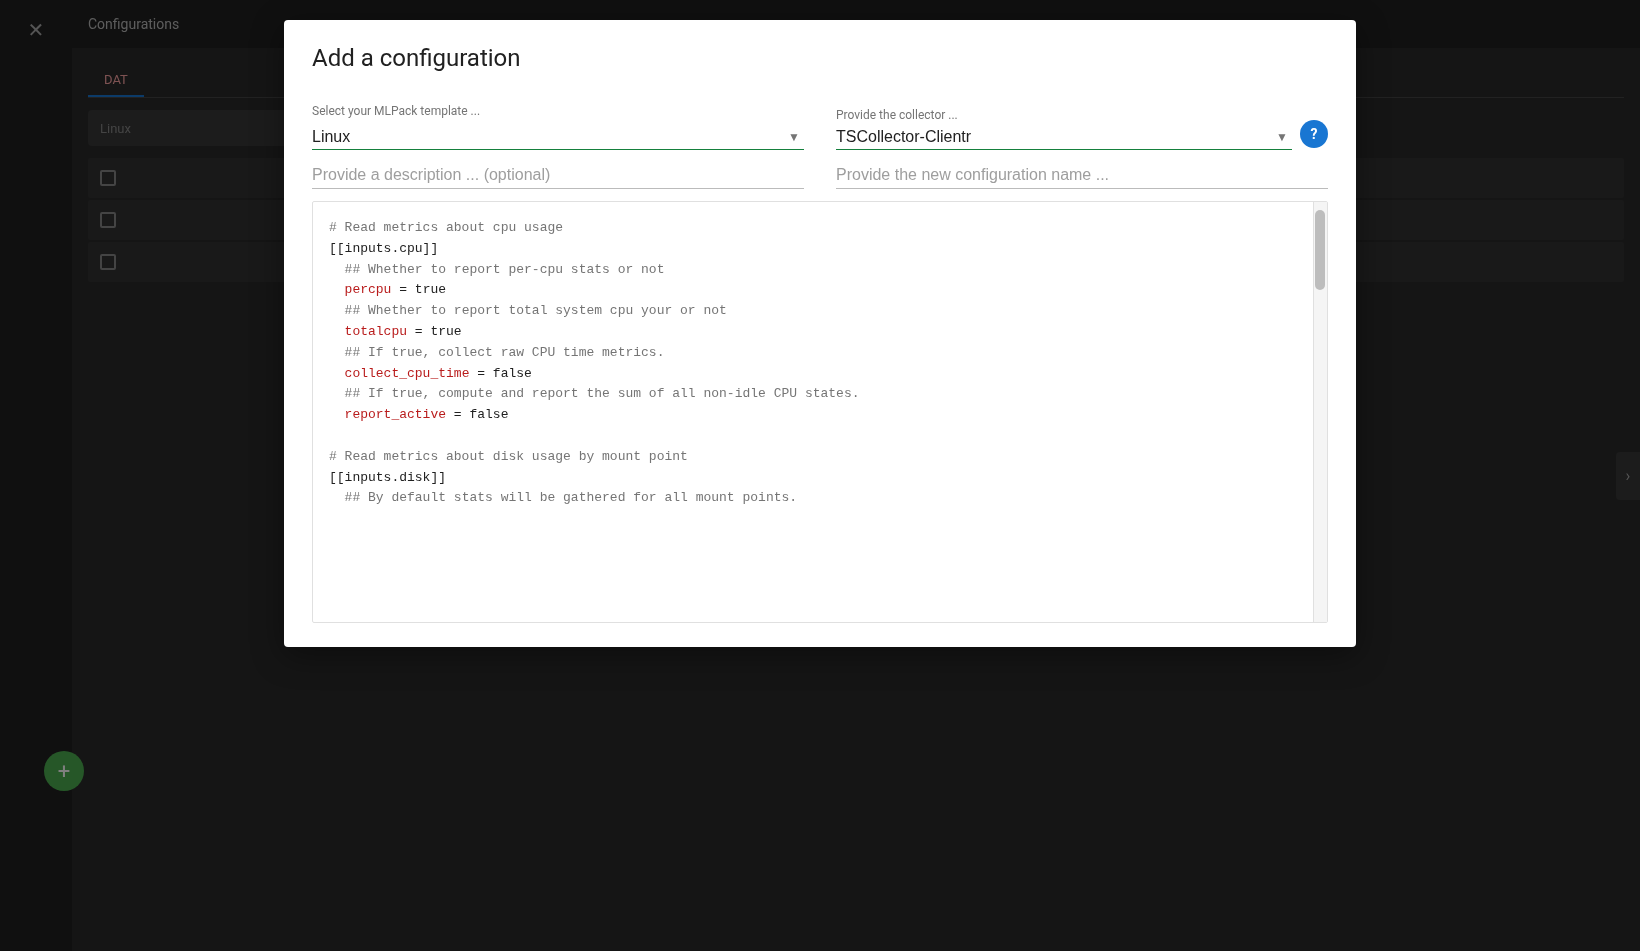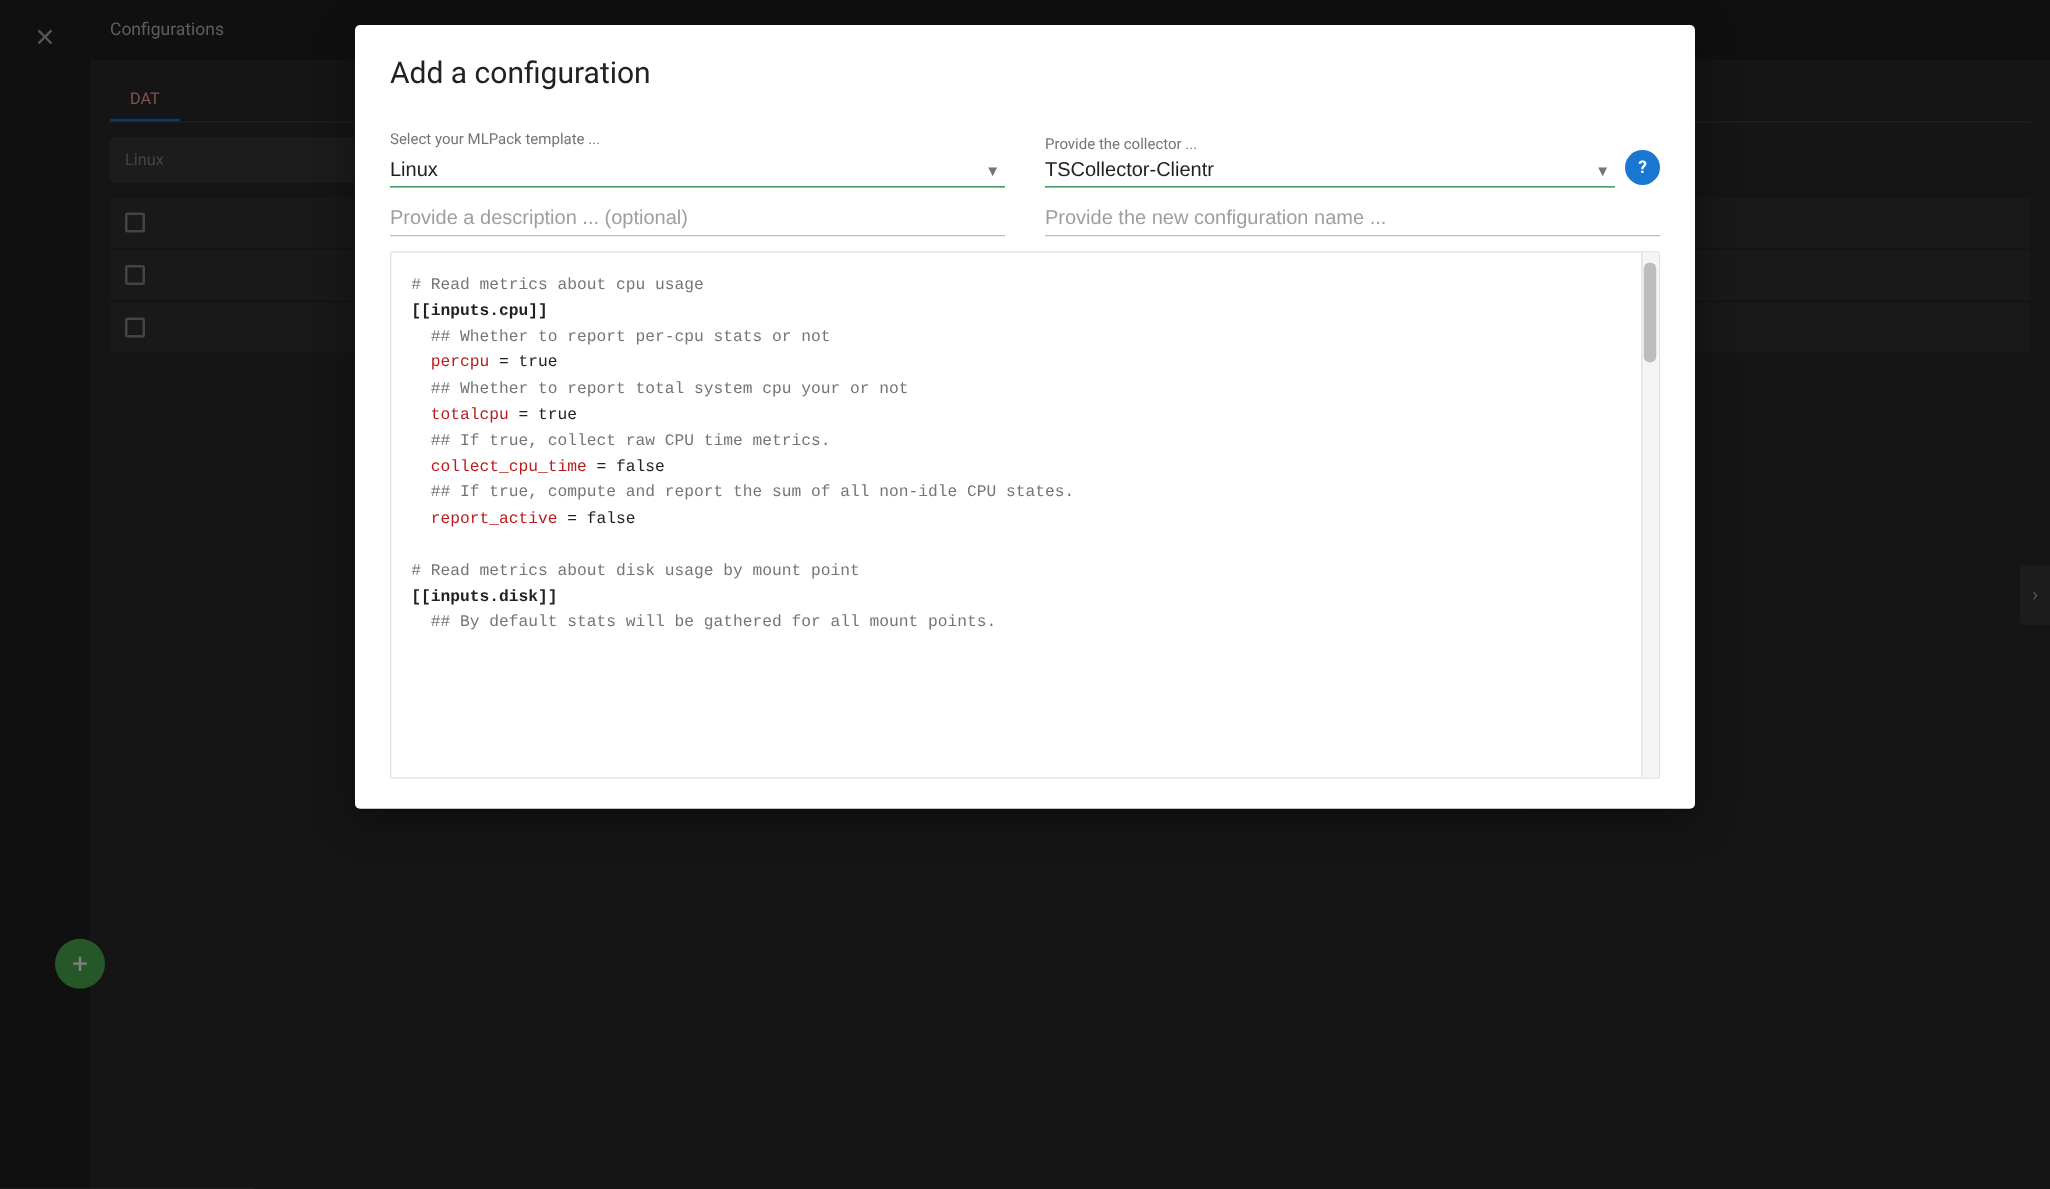--- a/index.html
+++ b/index.html
@@ -310,21 +310,21 @@
       position: absolute;
       right: 2px;
       top: 8px;
       width: 10px;
       height: 80px;
       background: #bdbdbd;
       border-radius: 5px;
     }
 
     .comment { color: #757575; }
-    .section { color: #212121; font-weight: 700; }
+    .section { color: #212121; font-weight: 400; }
     .key { color: #b91c1c; }
     .value-true { color: #212121; }
     .value-false { color: #212121; }
 
     .select-group {
       display: flex;
       flex-direction: column;
       flex: 1;
     }
   </style>

